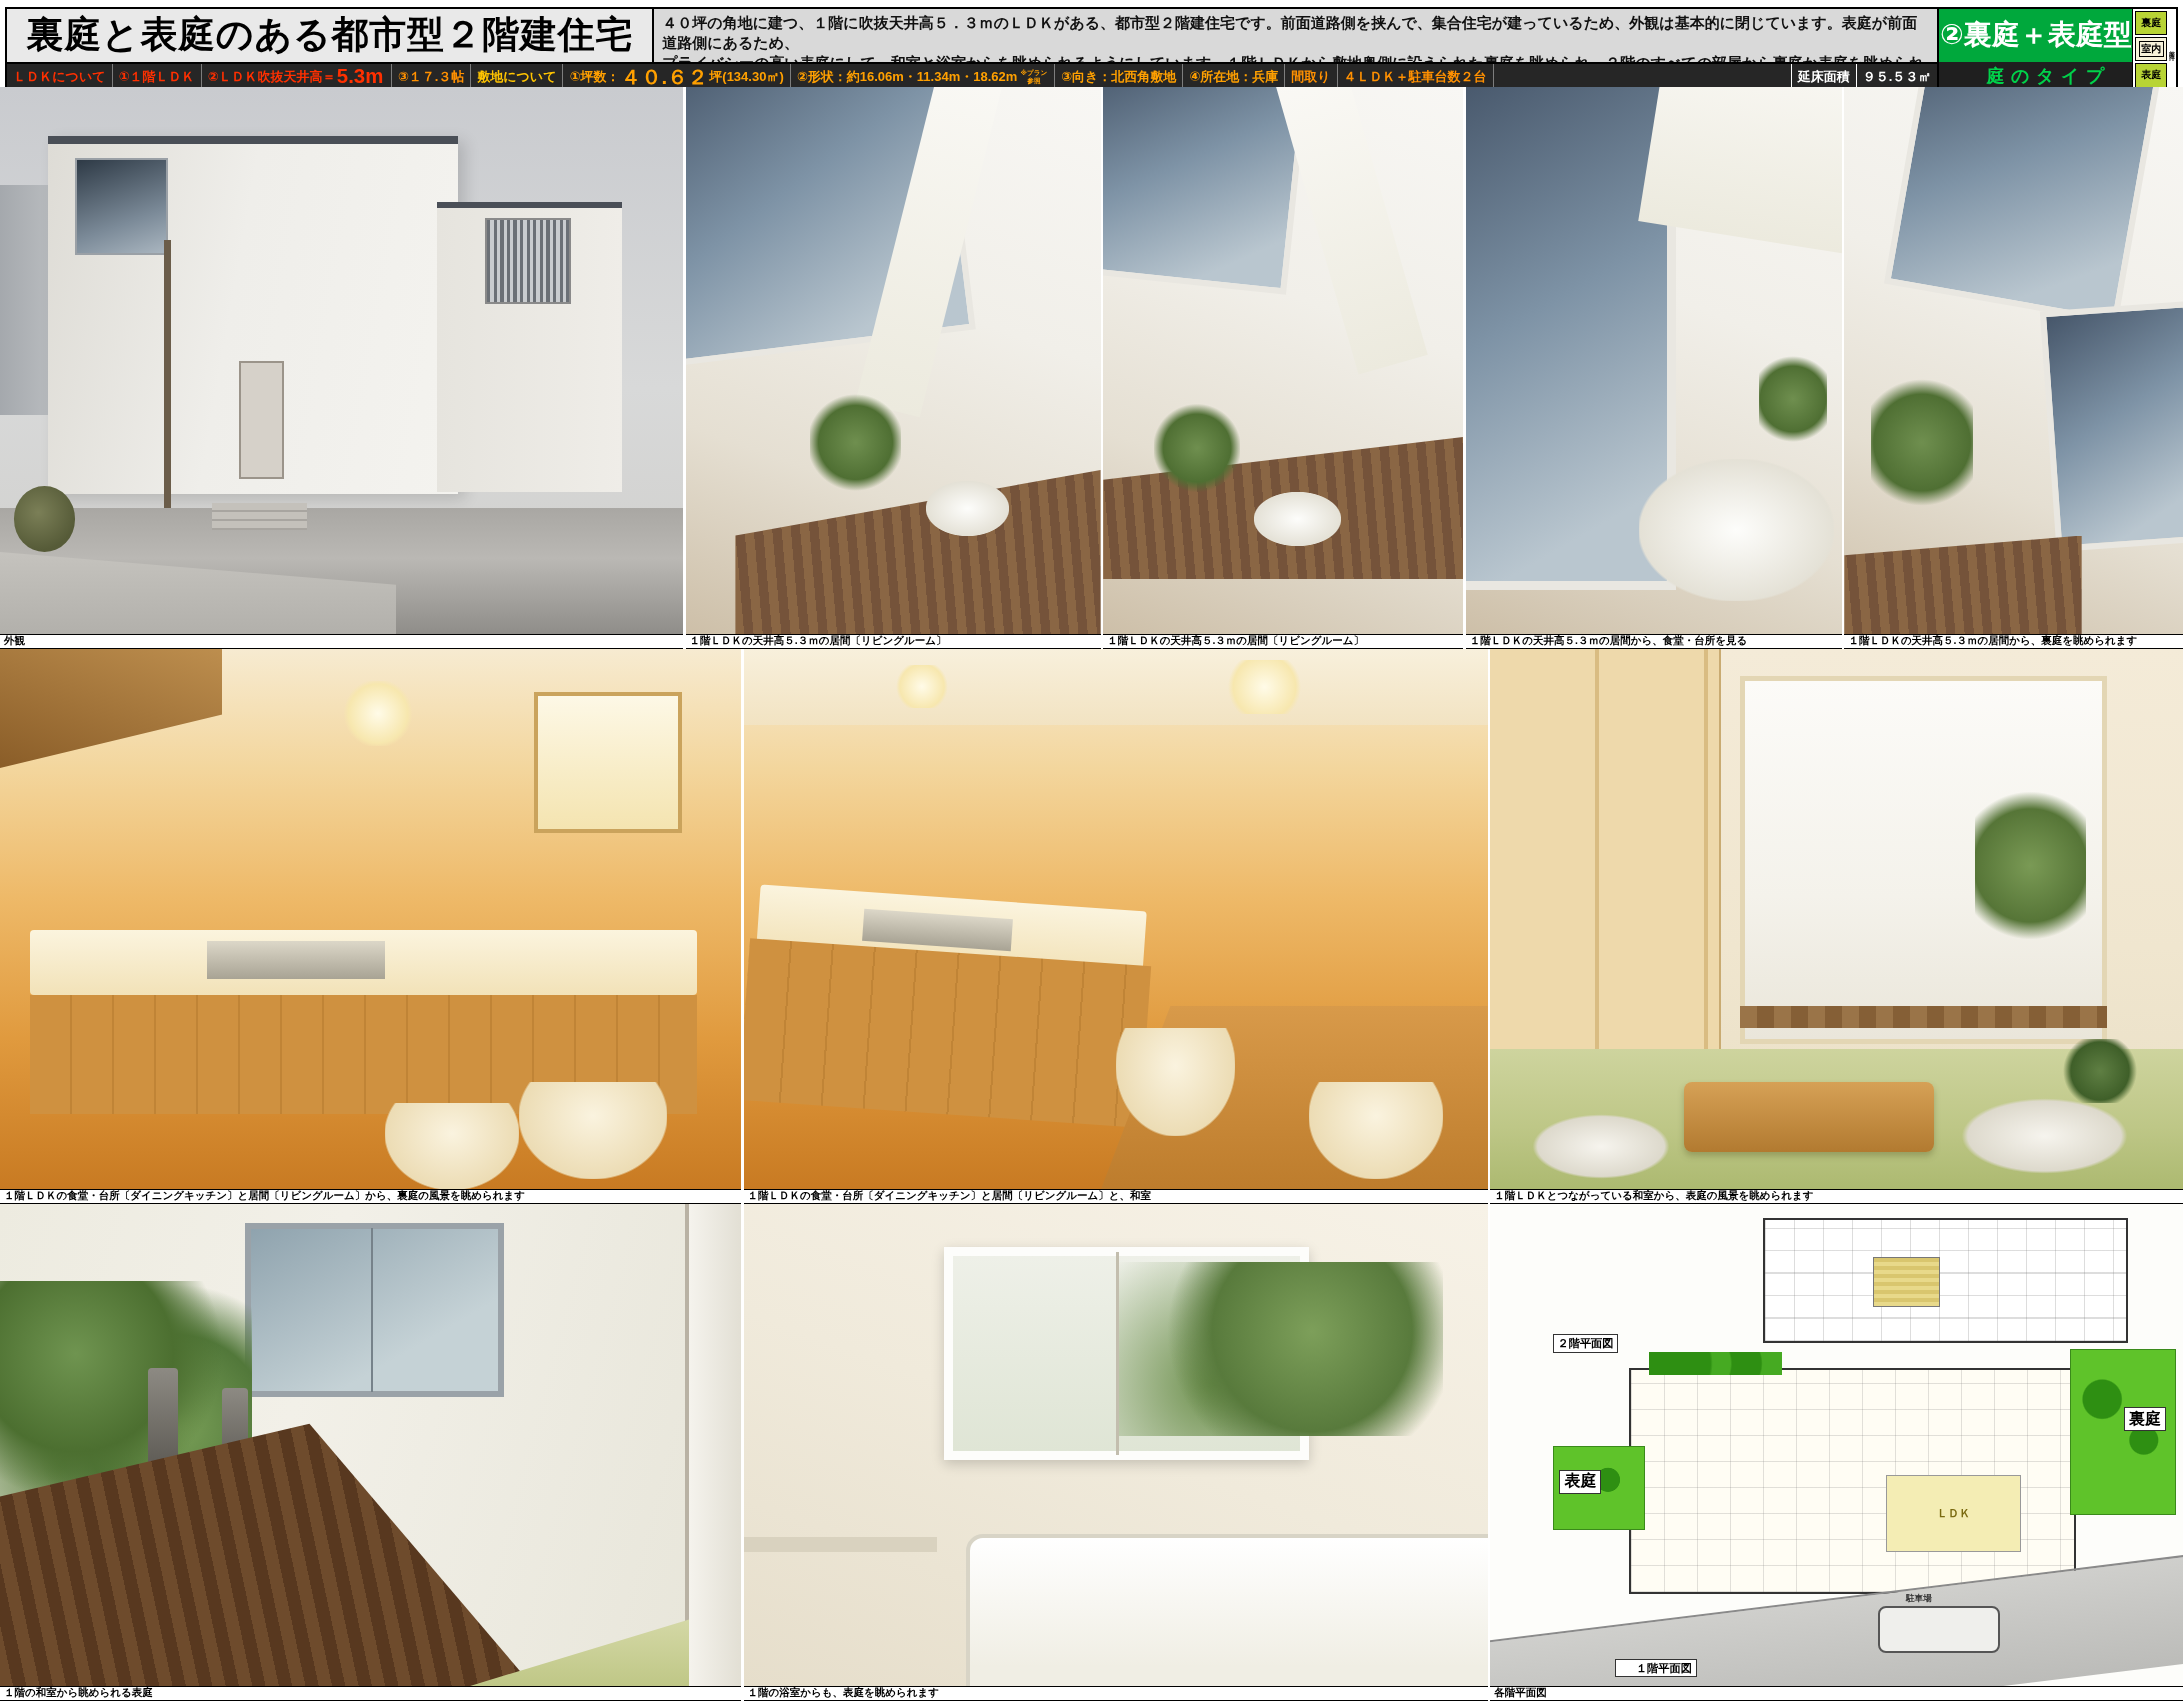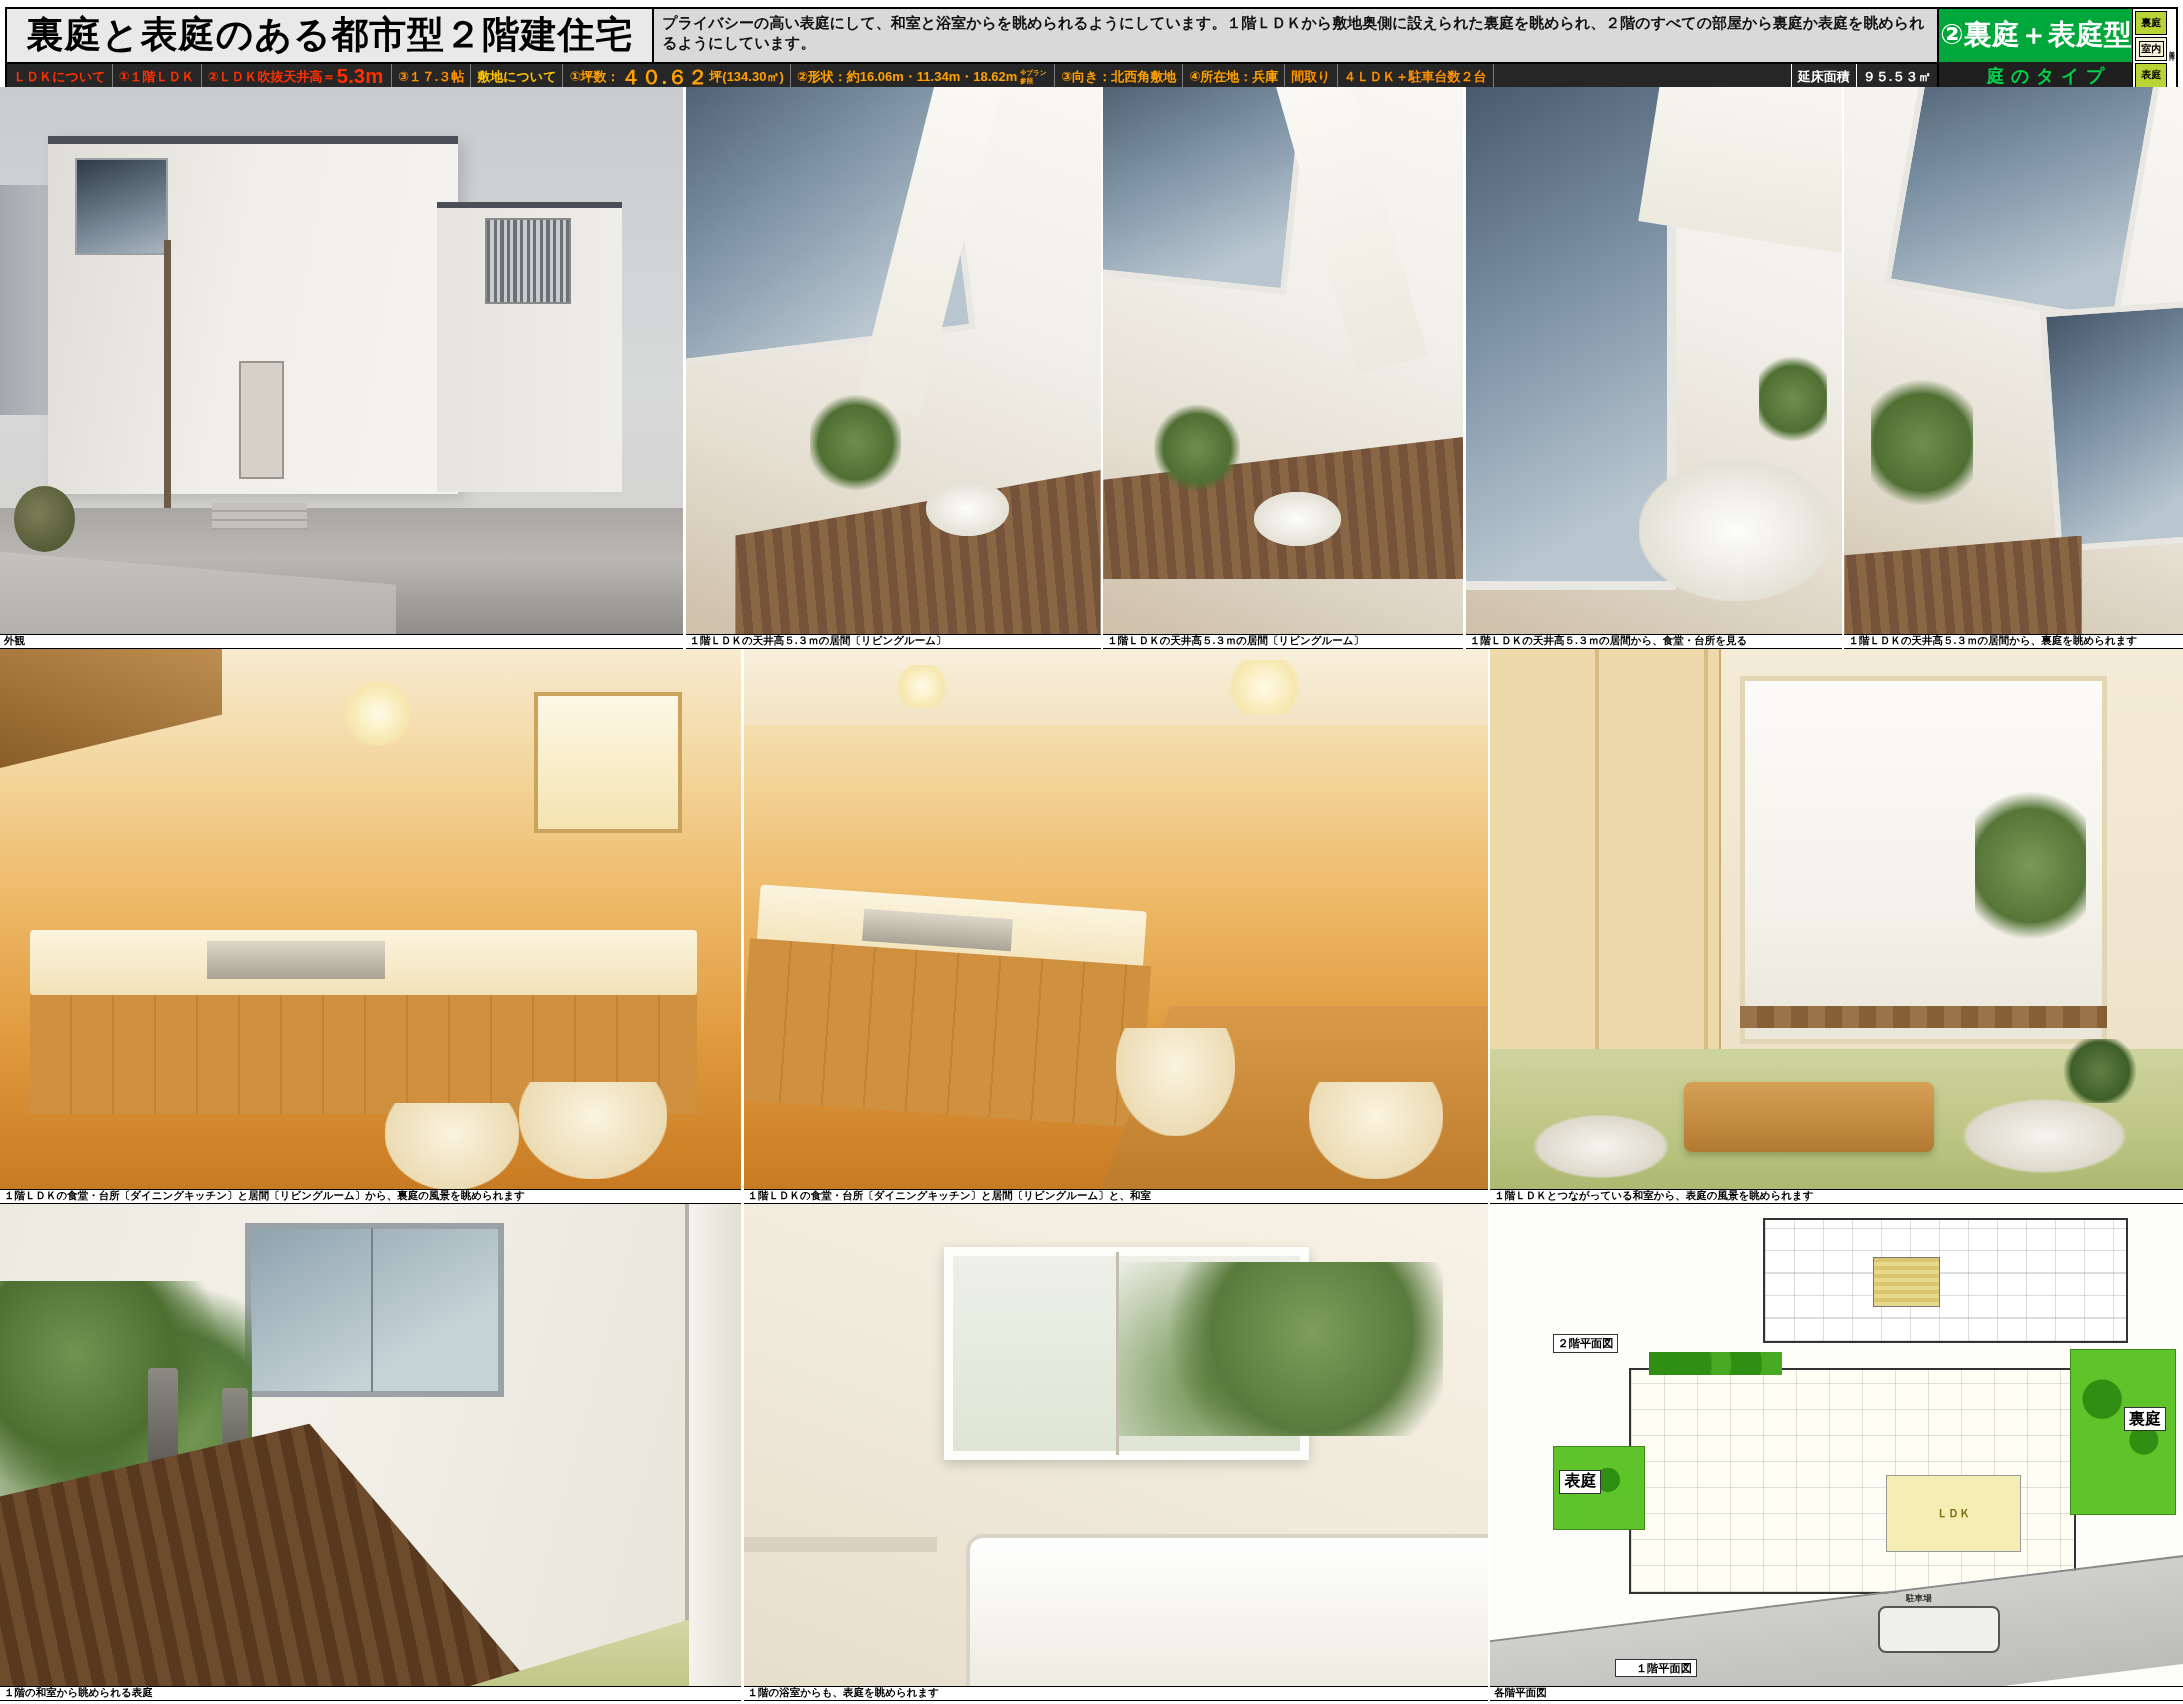--- a/index.html
+++ b/index.html
@@ -24,21 +24,21 @@
   .gcell{flex:1;display:flex;align-items:center;justify-content:center;font-size:10px;font-weight:bold;color:#000;
        border:1.3px solid #000;box-sizing:border-box;}
   .gcell.garden{background:#b8d435;}
   .gcell.room{background:#f7f2da;}
   .gcell.room span{border:1.3px solid #000;padding:0 1.3px;background:#f7f2da;}
   .gside{position:absolute;right:0.7px;top:0;bottom:0;width:8px;writing-mode:vertical-rl;font-size:6px;color:#000;
        display:flex;align-items:center;justify-content:center;letter-spacing:1.3px;}
 
   
   .spec{grid-column:1 / span 2;grid-row:2;background:#262626;display:flex;align-items:stretch;overflow:hidden;
-       border-top:2px solid #000;}
+       border-top:2px solid #000;text-align:center;}
   .seg{display:flex;align-items:center;white-space:nowrap;padding:0 6px;border-right:0.7px solid #7d7d7d;
        font-weight:bold;font-size:13px;}
   .seg.nob{border-right:none;}
   .red{color:#ff3000;} .orng{color:#ff9000;} .ylw{color:#ffc400;} .amb{color:#ffa000;} .wht{color:#fff;}
   .bigval{font-size:20.4px;margin:0 1.3px;}
   .seg .note{display:inline-block;font-size:6.6px;line-height:7.3px;width:28px;white-space:normal;margin-left:2.6px;color:#ffa000;}
   .spacer{flex:1;border-right:none;}
   .seg.area-l{border-left:1.3px solid #fff;border-right:1.3px solid #fff;}
 
   
@@ -140,20 +140,21 @@
   .p-label-sm{border:none;background:rgba(0,0,0,0);font-size:8.6px;font-weight:bold;color:#333;padding:0;white-space:nowrap;}
 </style>
 </head>
 <body>
 
 <div class="page">
 
   <div class="hdr">
     <div class="title-box">裏庭と表庭のある都市型２階建住宅</div>
     <div class="desc-box">
+      <div>４０坪の角地に建つ、１階に吹抜天井高５．３ｍのＬＤＫがある、都市型２階建住宅です。前面道路側を挟んで、集合住宅が建っているため、外観は基本的に閉じています。表庭が前面道路側にあるため、</div>
       <div>プライバシーの高い表庭にして、和室と浴室からを眺められるようにしています。１階ＬＤＫから敷地奥側に設えられた裏庭を眺められ、２階のすべての部屋から裏庭か表庭を眺められるようにしています。</div>
     </div>
     <div class="badge">②裏庭＋表庭型</div>
     <div class="badge-sub">庭のタイプ</div>
     <div class="gdiagram">
       <div class="gcell garden">裏庭</div>
       <div class="gcell room">
           <span>室内</span>
         </div>
       <div class="gcell garden">表庭</div>

